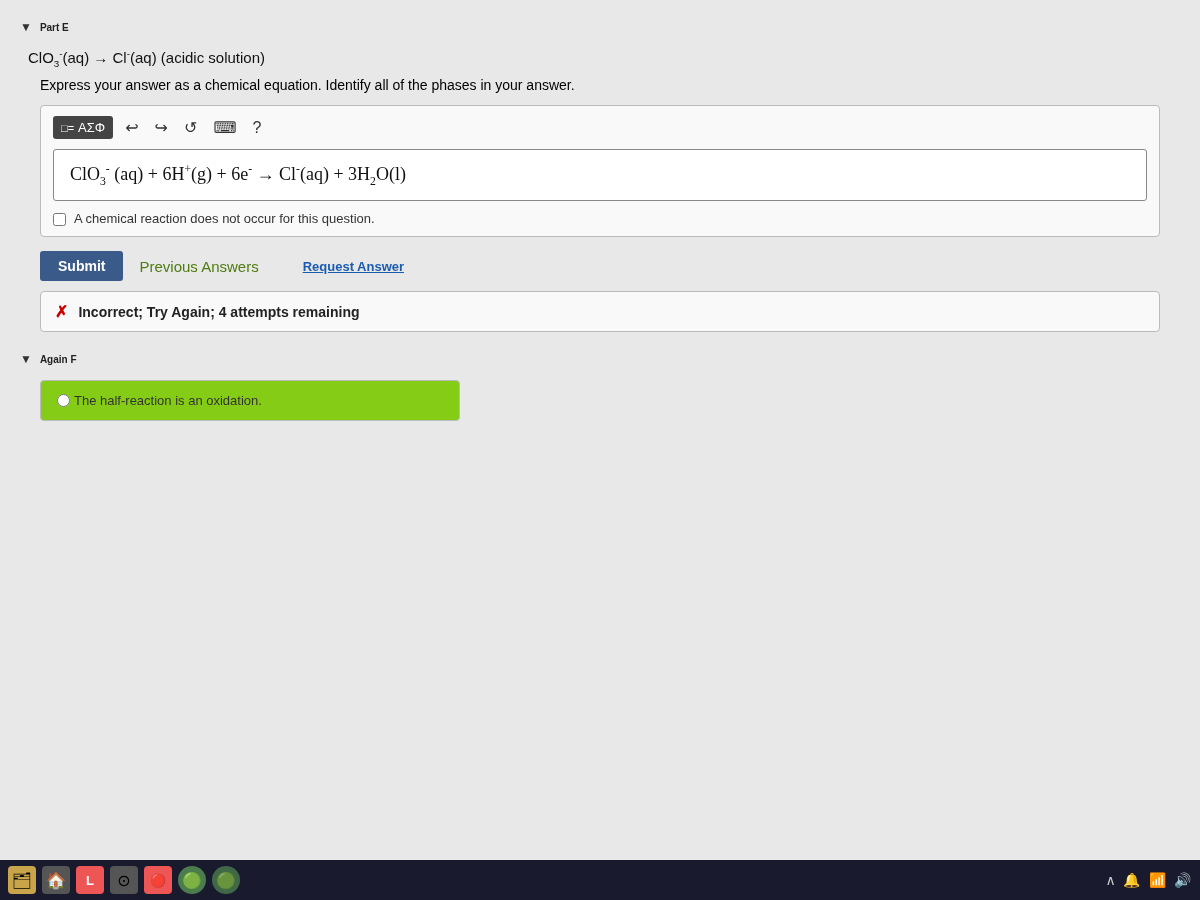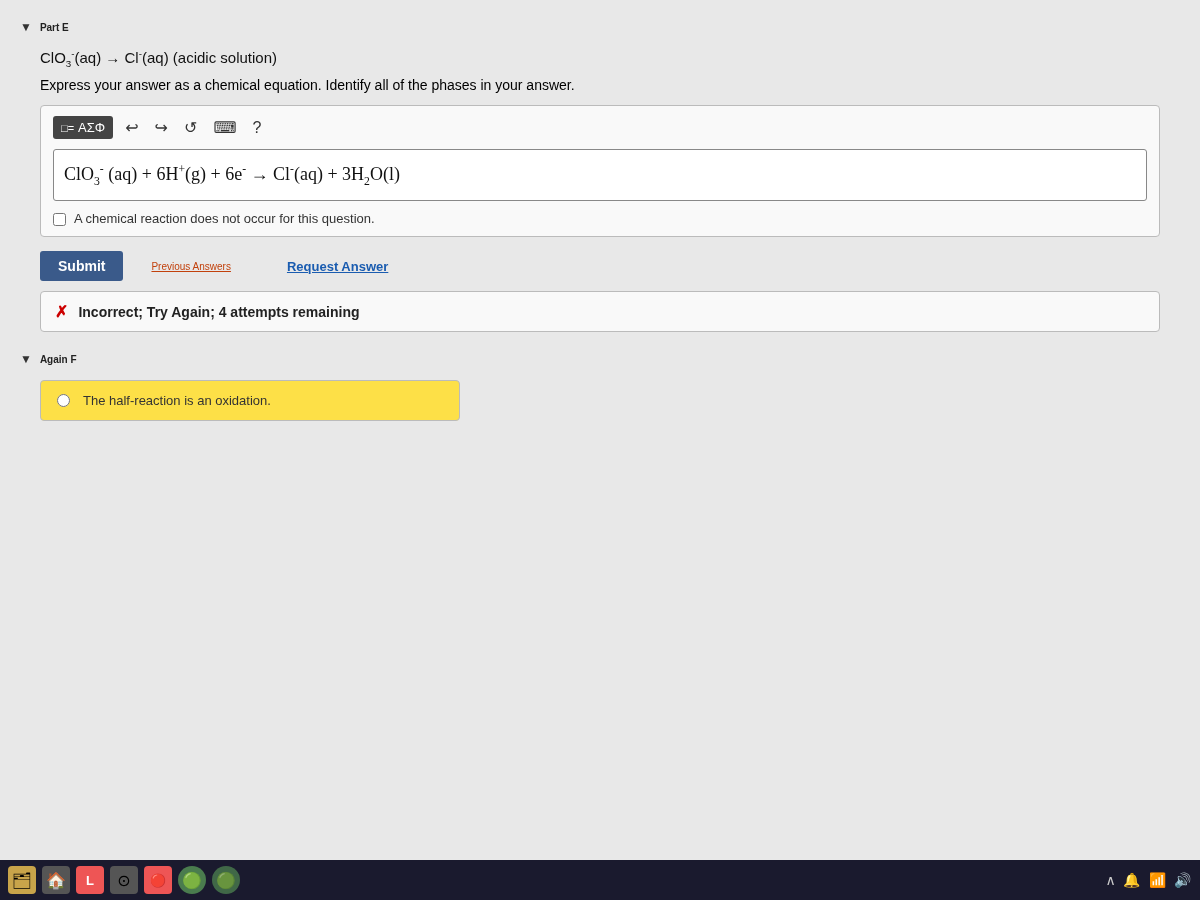--- a/index.html
+++ b/index.html
@@ -59,21 +59,21 @@
     .part-label {
       font-size: 10px;
       font-weight: bold;
       color: #222;
     }
 
     .question-equation {
       font-size: 15px;
       margin-bottom: 8px;
       color: #111;
-      margin-left: 20px;
+      margin-left: 8px;
     }
 
     .question-instruction {
       font-size: 14px;
       color: #000000;
       margin-bottom: 12px;
       margin-left: 20px;
     }
 
     .answer-box {
@@ -111,21 +111,21 @@
       font-size: 16px;
       cursor: pointer;
       color: #333;
       padding: 2px 4px;
     }
 
     .equation-input-area {
       border: 1.5px solid #888;
       border-radius: 3px;
       background: white;
-      padding: 10px 10px;
+      padding: 10px 16px;
       font-size: 18px;
       margin-bottom: 10px;
       min-height: 52px;
       display: flex;
       align-items: center;
     }
 
     .equation-text {
       font-size: 18px;
       color: #111;
@@ -136,40 +136,39 @@
       display: flex;
       align-items: flex-end;
       gap: 8px;
       font-size: 13px;
       color: #333;
     }
 
     .action-row {
       display: flex;
       align-items: center;
-      gap: 28px;
+      gap: 16px;
       margin-top: 14px;
       margin-left: 20px;
     }
 
     .submit-btn {
       background: #3a5a8a;
       color: white;
       border: none;
       border-radius: 3px;
       padding: 7px 18px;
       font-size: 14px;
       font-weight: bold;
       cursor: pointer;
     }
 
     .prev-answers-link {
-      color: #c2410c;
-      font-size: 10px;
-      text-decoration: underline;
+      color: #4d7c0f;
+      font-size: 15px;
       cursor: pointer;
     }
 
     .request-answer-link {
       color: #1a5cb0;
       font-size: 13px;
       text-decoration: underline;
       cursor: pointer;
       font-weight: bold;
       padding-left: 28px;
@@ -198,28 +197,28 @@
     }
 
     .part-f-section {
       margin-top: 20px;
     }
 
     .part-f-option {
       margin-left: 20px;
       margin-top: 6px;
       border: 1px solid #bbb;
-      background: #fde047;
+      background: #84cc16;
       border-radius: 4px;
       padding: 12px 16px;
       font-size: 13px;
       color: #333;
       display: flex;
       align-items: center;
-      gap: 13px;
+      gap: 4px;
       max-width: 420px;
     }
 
     
     .taskbar {
       position: absolute;
       bottom: 0;
       left: 0;
       right: 0;
       height: 40px;

